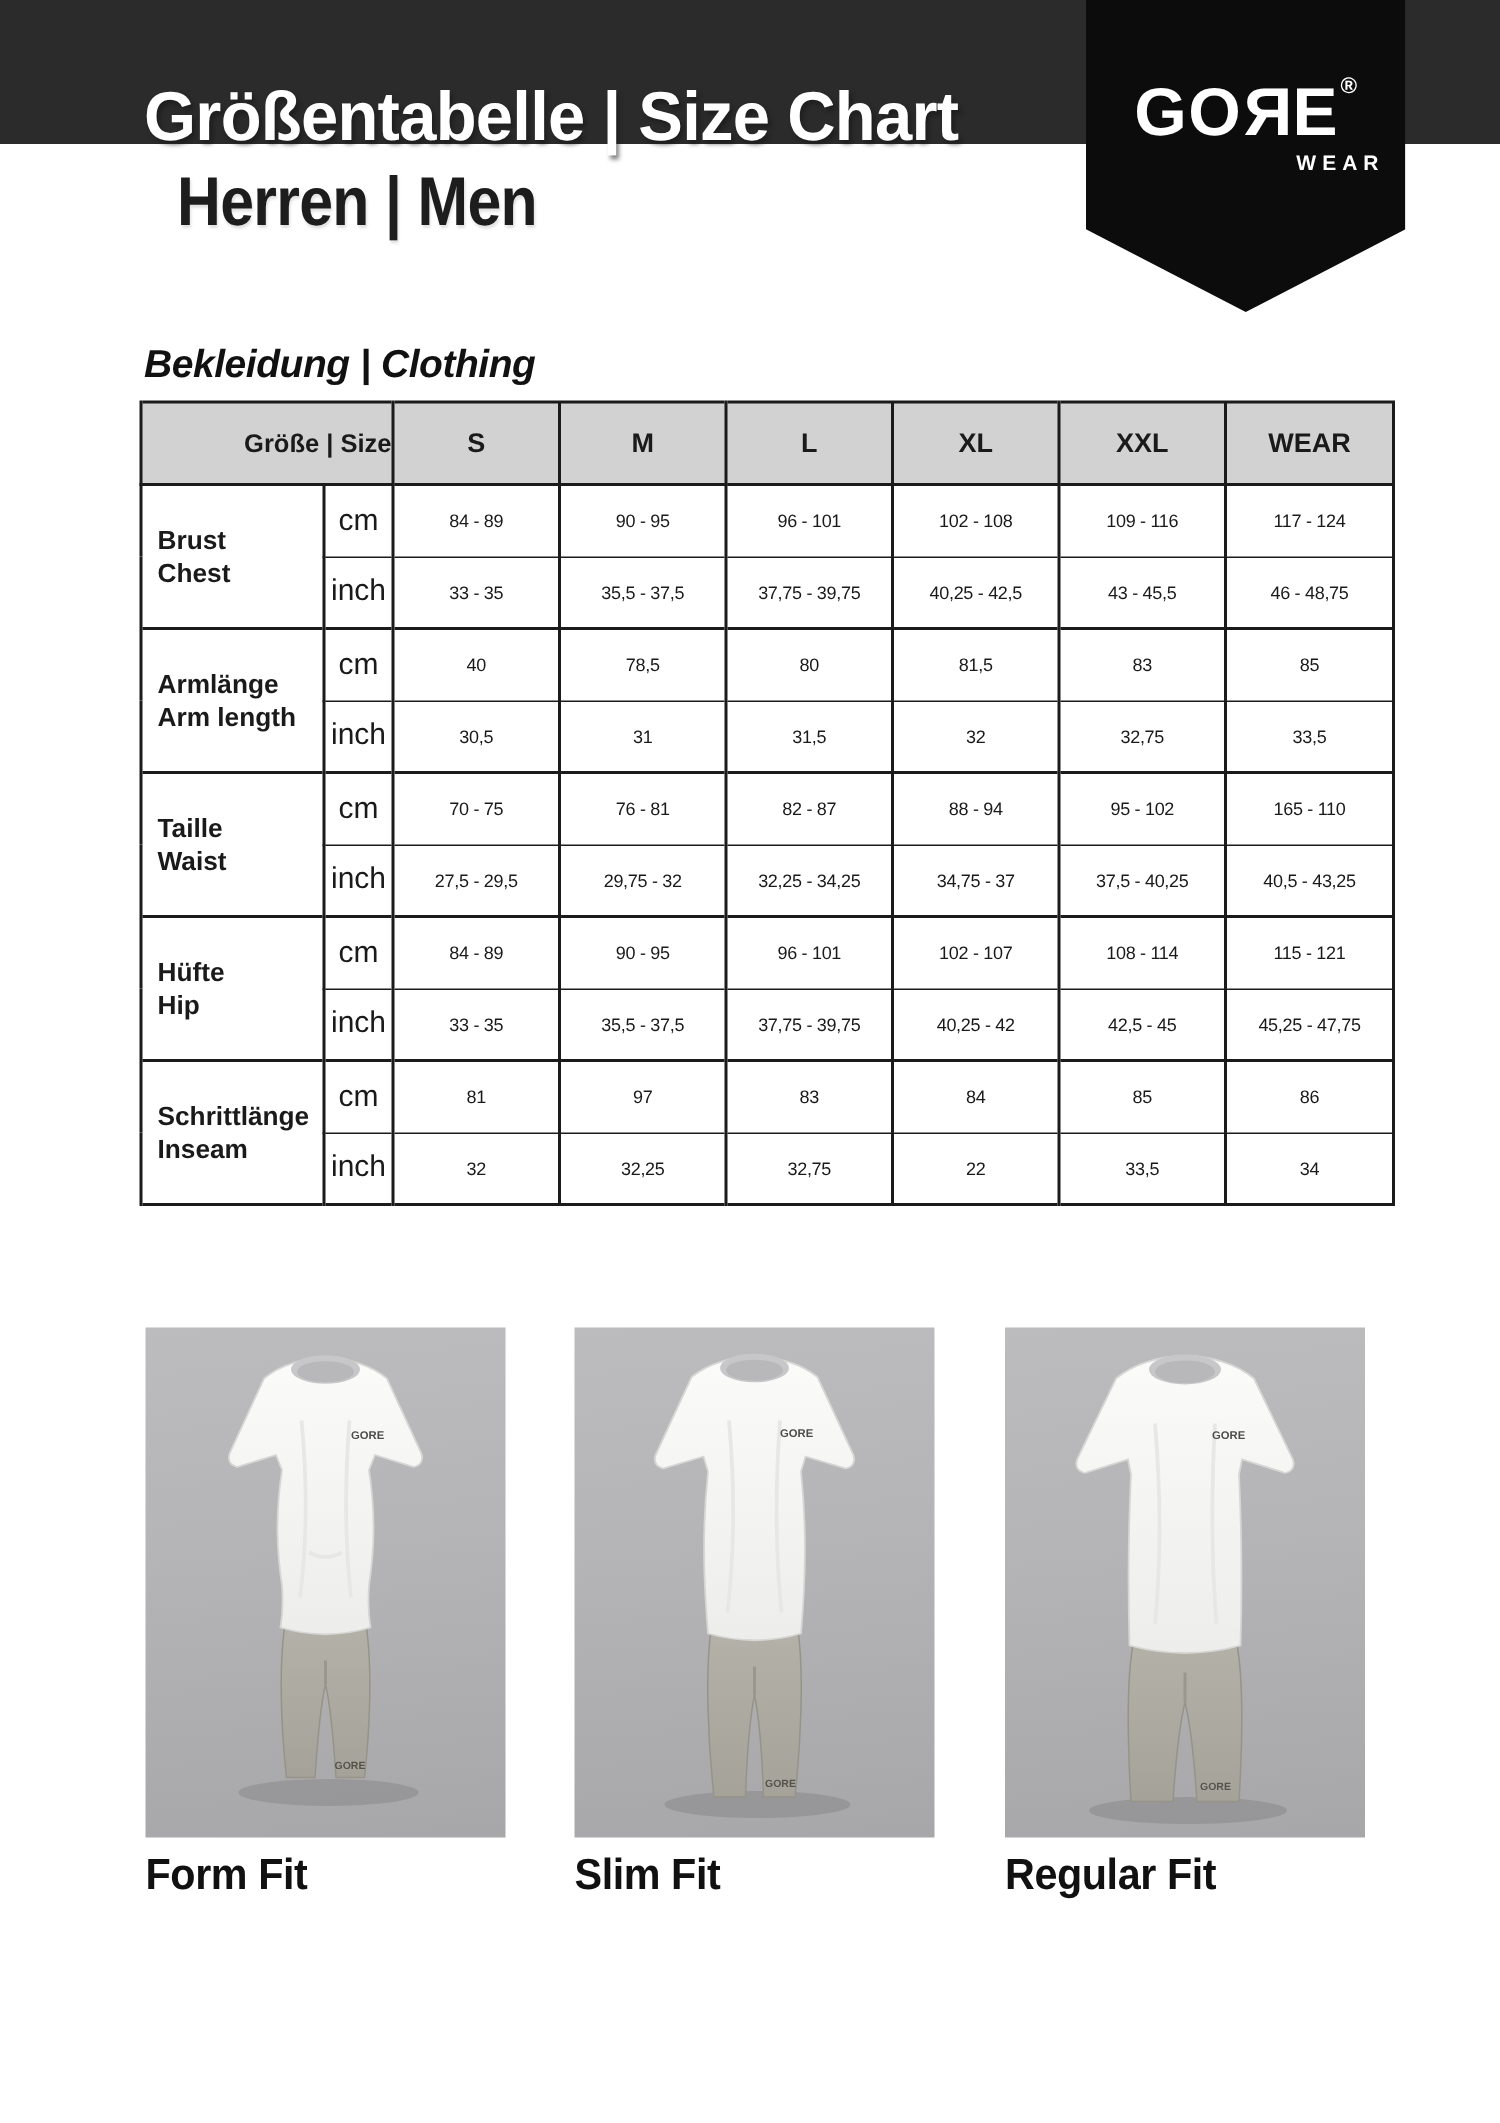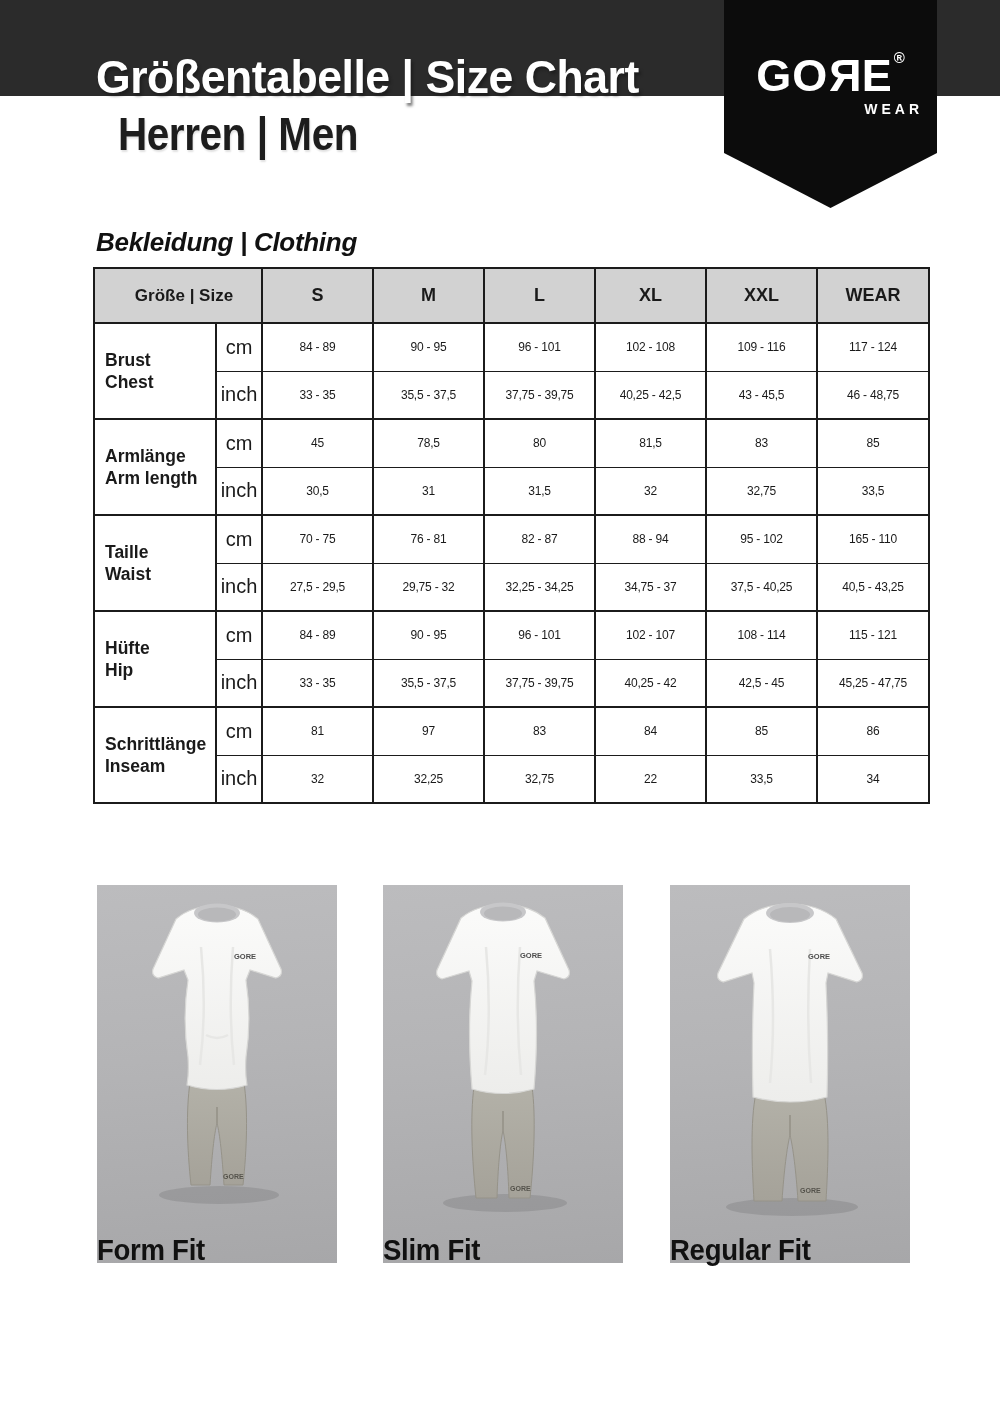--- a/index.html
+++ b/index.html
@@ -35,29 +35,29 @@
   .section-heading{position:absolute;left:96px;top:227px;font-size:26px;font-weight:bold;
     color:#111;white-space:nowrap;letter-spacing:-.3px;font-style:italic;}
   
   .size-table{
     position:absolute;left:93px;top:267px;width:835px;border-collapse:collapse;
     table-layout:fixed;border:2px solid #1b1b1b;
   }
   .size-table th,.size-table td{border:1px solid #1b1b1b;border-left-width:2px;border-right-width:2px;
     text-align:center;vertical-align:middle;padding:0;}
   .size-table thead th{background:#d2d2d2;height:53px;font-size:18px;font-weight:bold;border-bottom-width:2px;}
-  .size-table th.corner{text-align:center;padding-left:12px;font-size:17px;}
+  .size-table th.corner{text-align:right;padding-left:12px;font-size:17px;}
   .size-table tbody tr{height:48px;}
   .size-table .group-start td{border-top-width:2px;}
   .label-cell{font-weight:bold;font-size:17.5px;text-align:left !important;padding-left:10px !important;
     line-height:1.28;}
   .unit-cell{font-size:20px;font-weight:normal;}
   .value-cell{font-size:12px;font-weight:normal;letter-spacing:-.2px;}
   
-  .fit-panel{position:absolute;top:885px;width:240px;height:378px;
+  .fit-panel{position:absolute;top:885px;width:240px;height:340px;
     background:linear-gradient(175deg,#bcbcbe 0%,#b4b4b6 45%,#a7a7a9 100%);}
   #panel-form{left:97px;} #panel-slim{left:383px;} #panel-regular{left:670px;}
   .fit-panel svg{display:block;width:240px;height:340px;}
   .fit-label{position:absolute;top:1234px;font-size:29px;font-weight:bold;color:#111;
     white-space:nowrap;transform:scaleX(.95);transform-origin:left;letter-spacing:-.3px;}
   #label-form{left:97px;} #label-slim{left:383px;} #label-regular{left:670px;}
 </style>
 </head>
 <body>
 
@@ -119,21 +119,21 @@
         <td class="value-cell">40,25 - 42,5</td>
         <td class="value-cell">43 - 45,5</td>
         <td class="value-cell">46 - 48,75</td>
       </tr>
       <tr class="group-start">
         <td rowspan="2" class="label-cell">
           <div>Armlänge</div>
           <div>Arm length</div>
         </td>
         <td class="unit-cell">cm</td>
-        <td class="value-cell">45</td>
+        <td class="value-cell">40</td>
         <td class="value-cell">78,5</td>
         <td class="value-cell">80</td>
         <td class="value-cell">81,5</td>
         <td class="value-cell">83</td>
         <td class="value-cell">85</td>
       </tr>
       <tr>
         <td class="unit-cell">inch</td>
         <td class="value-cell">30,5</td>
         <td class="value-cell">31</td>

